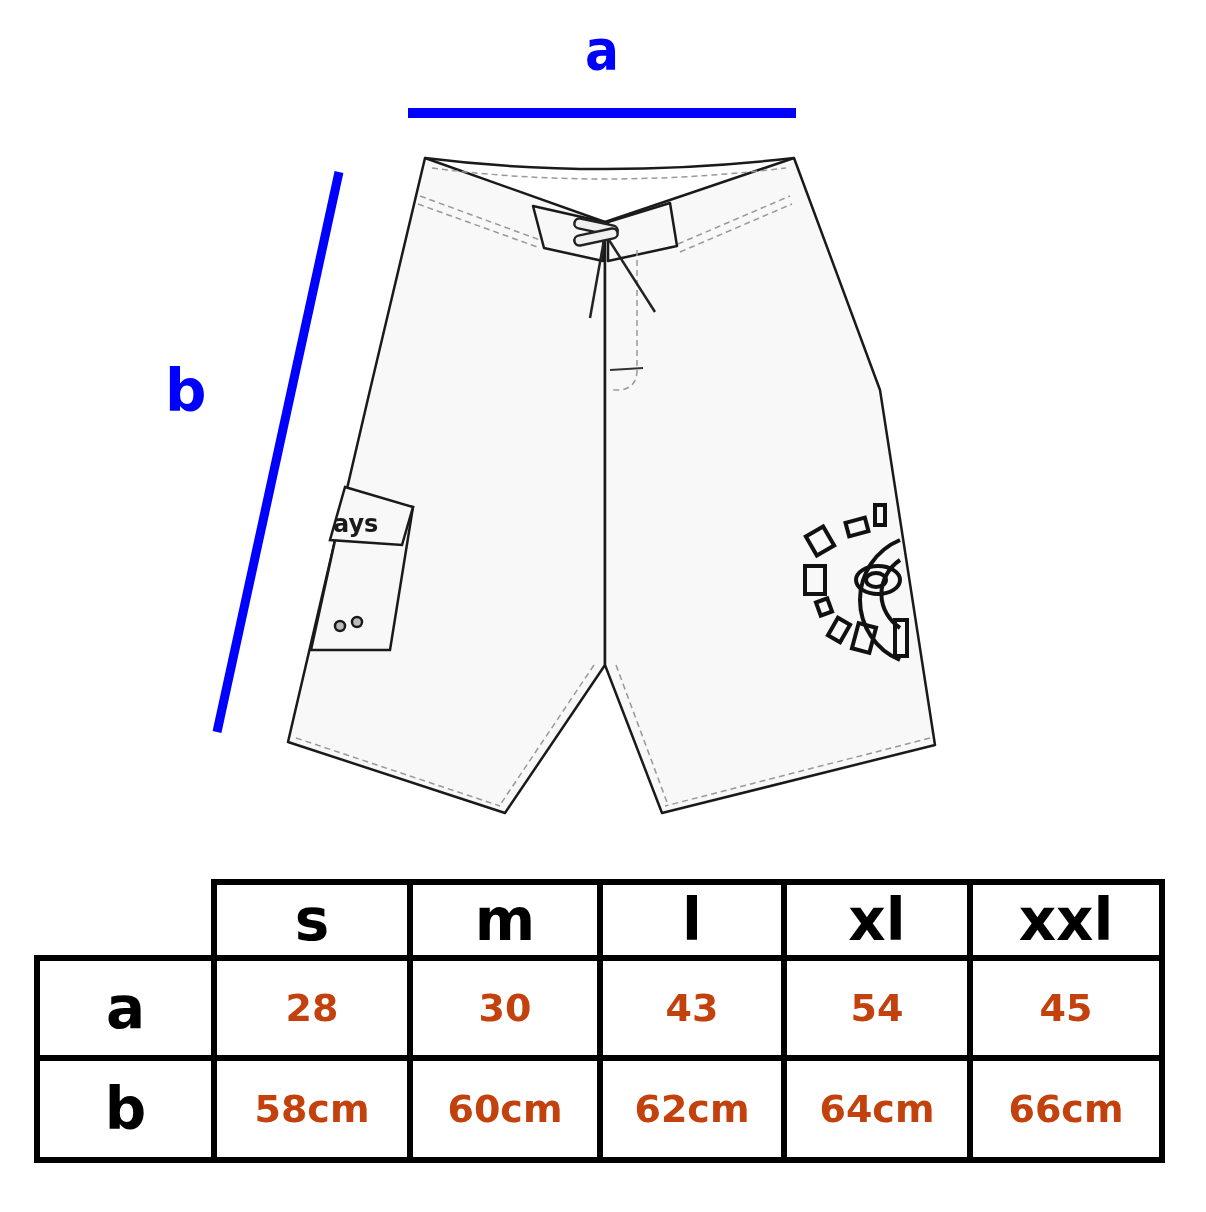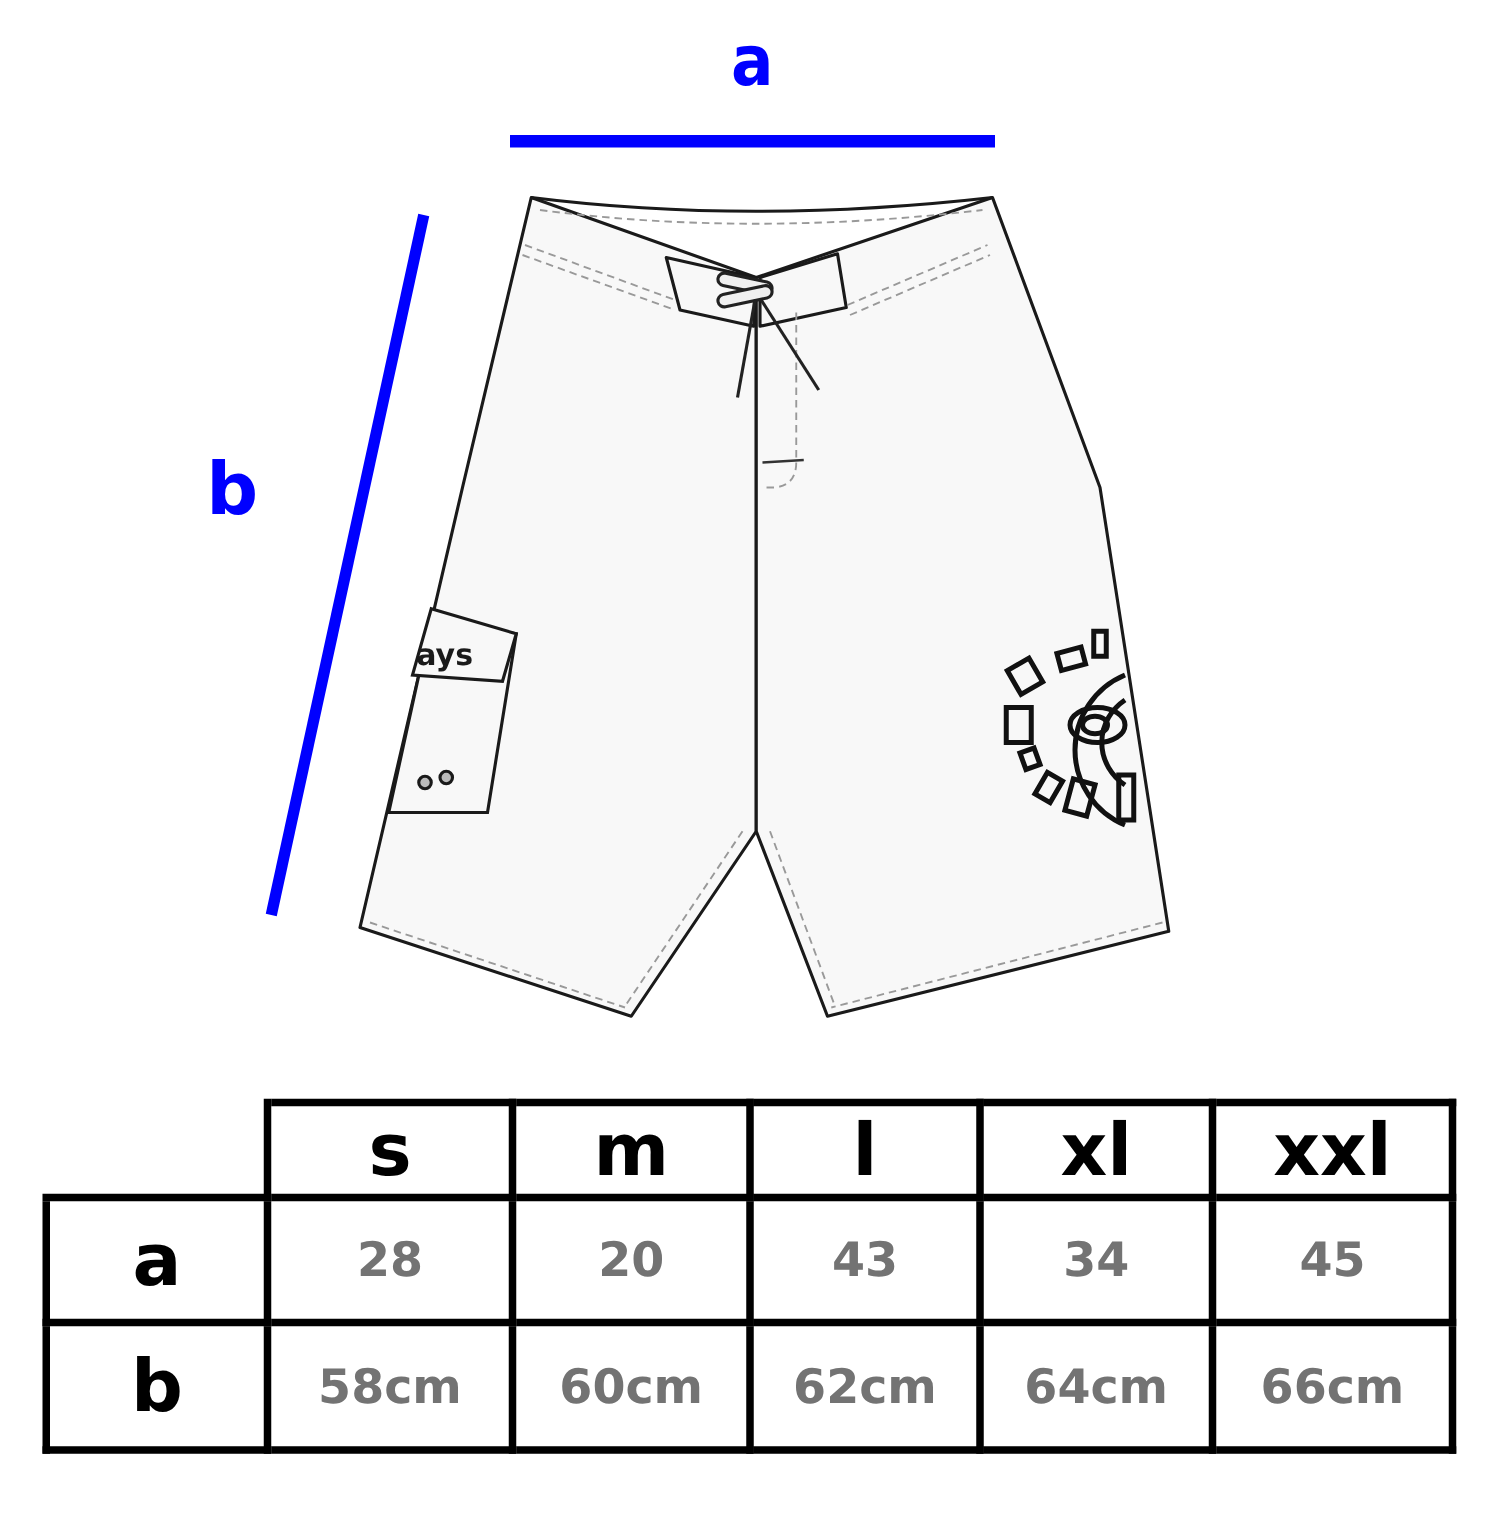--- a/index.html
+++ b/index.html
@@ -7,21 +7,21 @@
   .dim-label { position:absolute; color:#0000ff; font-weight:bold; font-family:"DejaVu Sans", sans-serif; line-height:1; }
   #label-a { left:583px; top:22px; font-size:56px; transform:scaleX(0.9); }
   #label-b { left:165px; top:362px; font-size:58px; }
   #drawing { position:absolute; left:0; top:0; }
   #size-table { position:absolute; left:34px; top:879px; }
   table.sz { border-collapse:collapse; }
   table.sz td { border:6px solid #000; text-align:center; padding:0; }
   table.sz td.empty { border-top:none; border-left:none; }
   .hdr { font-family:"DejaVu Sans", sans-serif; font-weight:bold; font-size:58px; color:#000; line-height:1; }
   .rowlbl { font-family:"DejaVu Sans", sans-serif; font-weight:bold; font-size:58px; color:#000; line-height:1; }
-  .val { font-family:"DejaVu Sans", sans-serif; font-weight:bold; font-size:38px; color:#737373; line-height:1; }
+  .val { font-family:"DejaVu Sans", sans-serif; font-weight:bold; font-size:38px; color:#c2410c; line-height:1; }
 </style>
 </head>
 <body>
 
 <svg id="drawing" width="1206" height="870" viewBox="0 0 1206 870" xmlns="http://www.w3.org/2000/svg">
 
   <rect x="408" y="108" width="388" height="10" fill="#0000ff"></rect>
   <line x1="339" y1="172" x2="217" y2="732" stroke="#0000ff" stroke-width="9"></line>
 
   <g stroke="#1a1a1a" stroke-width="2.5" fill="#f8f8f8" stroke-linejoin="round">
@@ -96,23 +96,23 @@
       <td class="empty" style="width:174px"></td>
       <td style="width:190px"><span class="hdr">s</span></td>
       <td style="width:184px"><span class="hdr">m</span></td>
       <td style="width:178px"><span class="hdr">l</span></td>
       <td style="width:180px"><span class="hdr">xl</span></td>
       <td style="width:186px"><span class="hdr">xxl</span></td>
     </tr>
     <tr style="height:100px">
       <td><span class="rowlbl">a</span></td>
       <td><span class="val">28</span></td>
-      <td><span class="val">20</span></td>
+      <td><span class="val">30</span></td>
       <td><span class="val">43</span></td>
-      <td><span class="val">34</span></td>
+      <td><span class="val">54</span></td>
       <td><span class="val">45</span></td>
     </tr>
     <tr style="height:102px">
       <td><span class="rowlbl">b</span></td>
       <td><span class="val">58cm</span></td>
       <td><span class="val">60cm</span></td>
       <td><span class="val">62cm</span></td>
       <td><span class="val">64cm</span></td>
       <td><span class="val">66cm</span></td>
     </tr>

